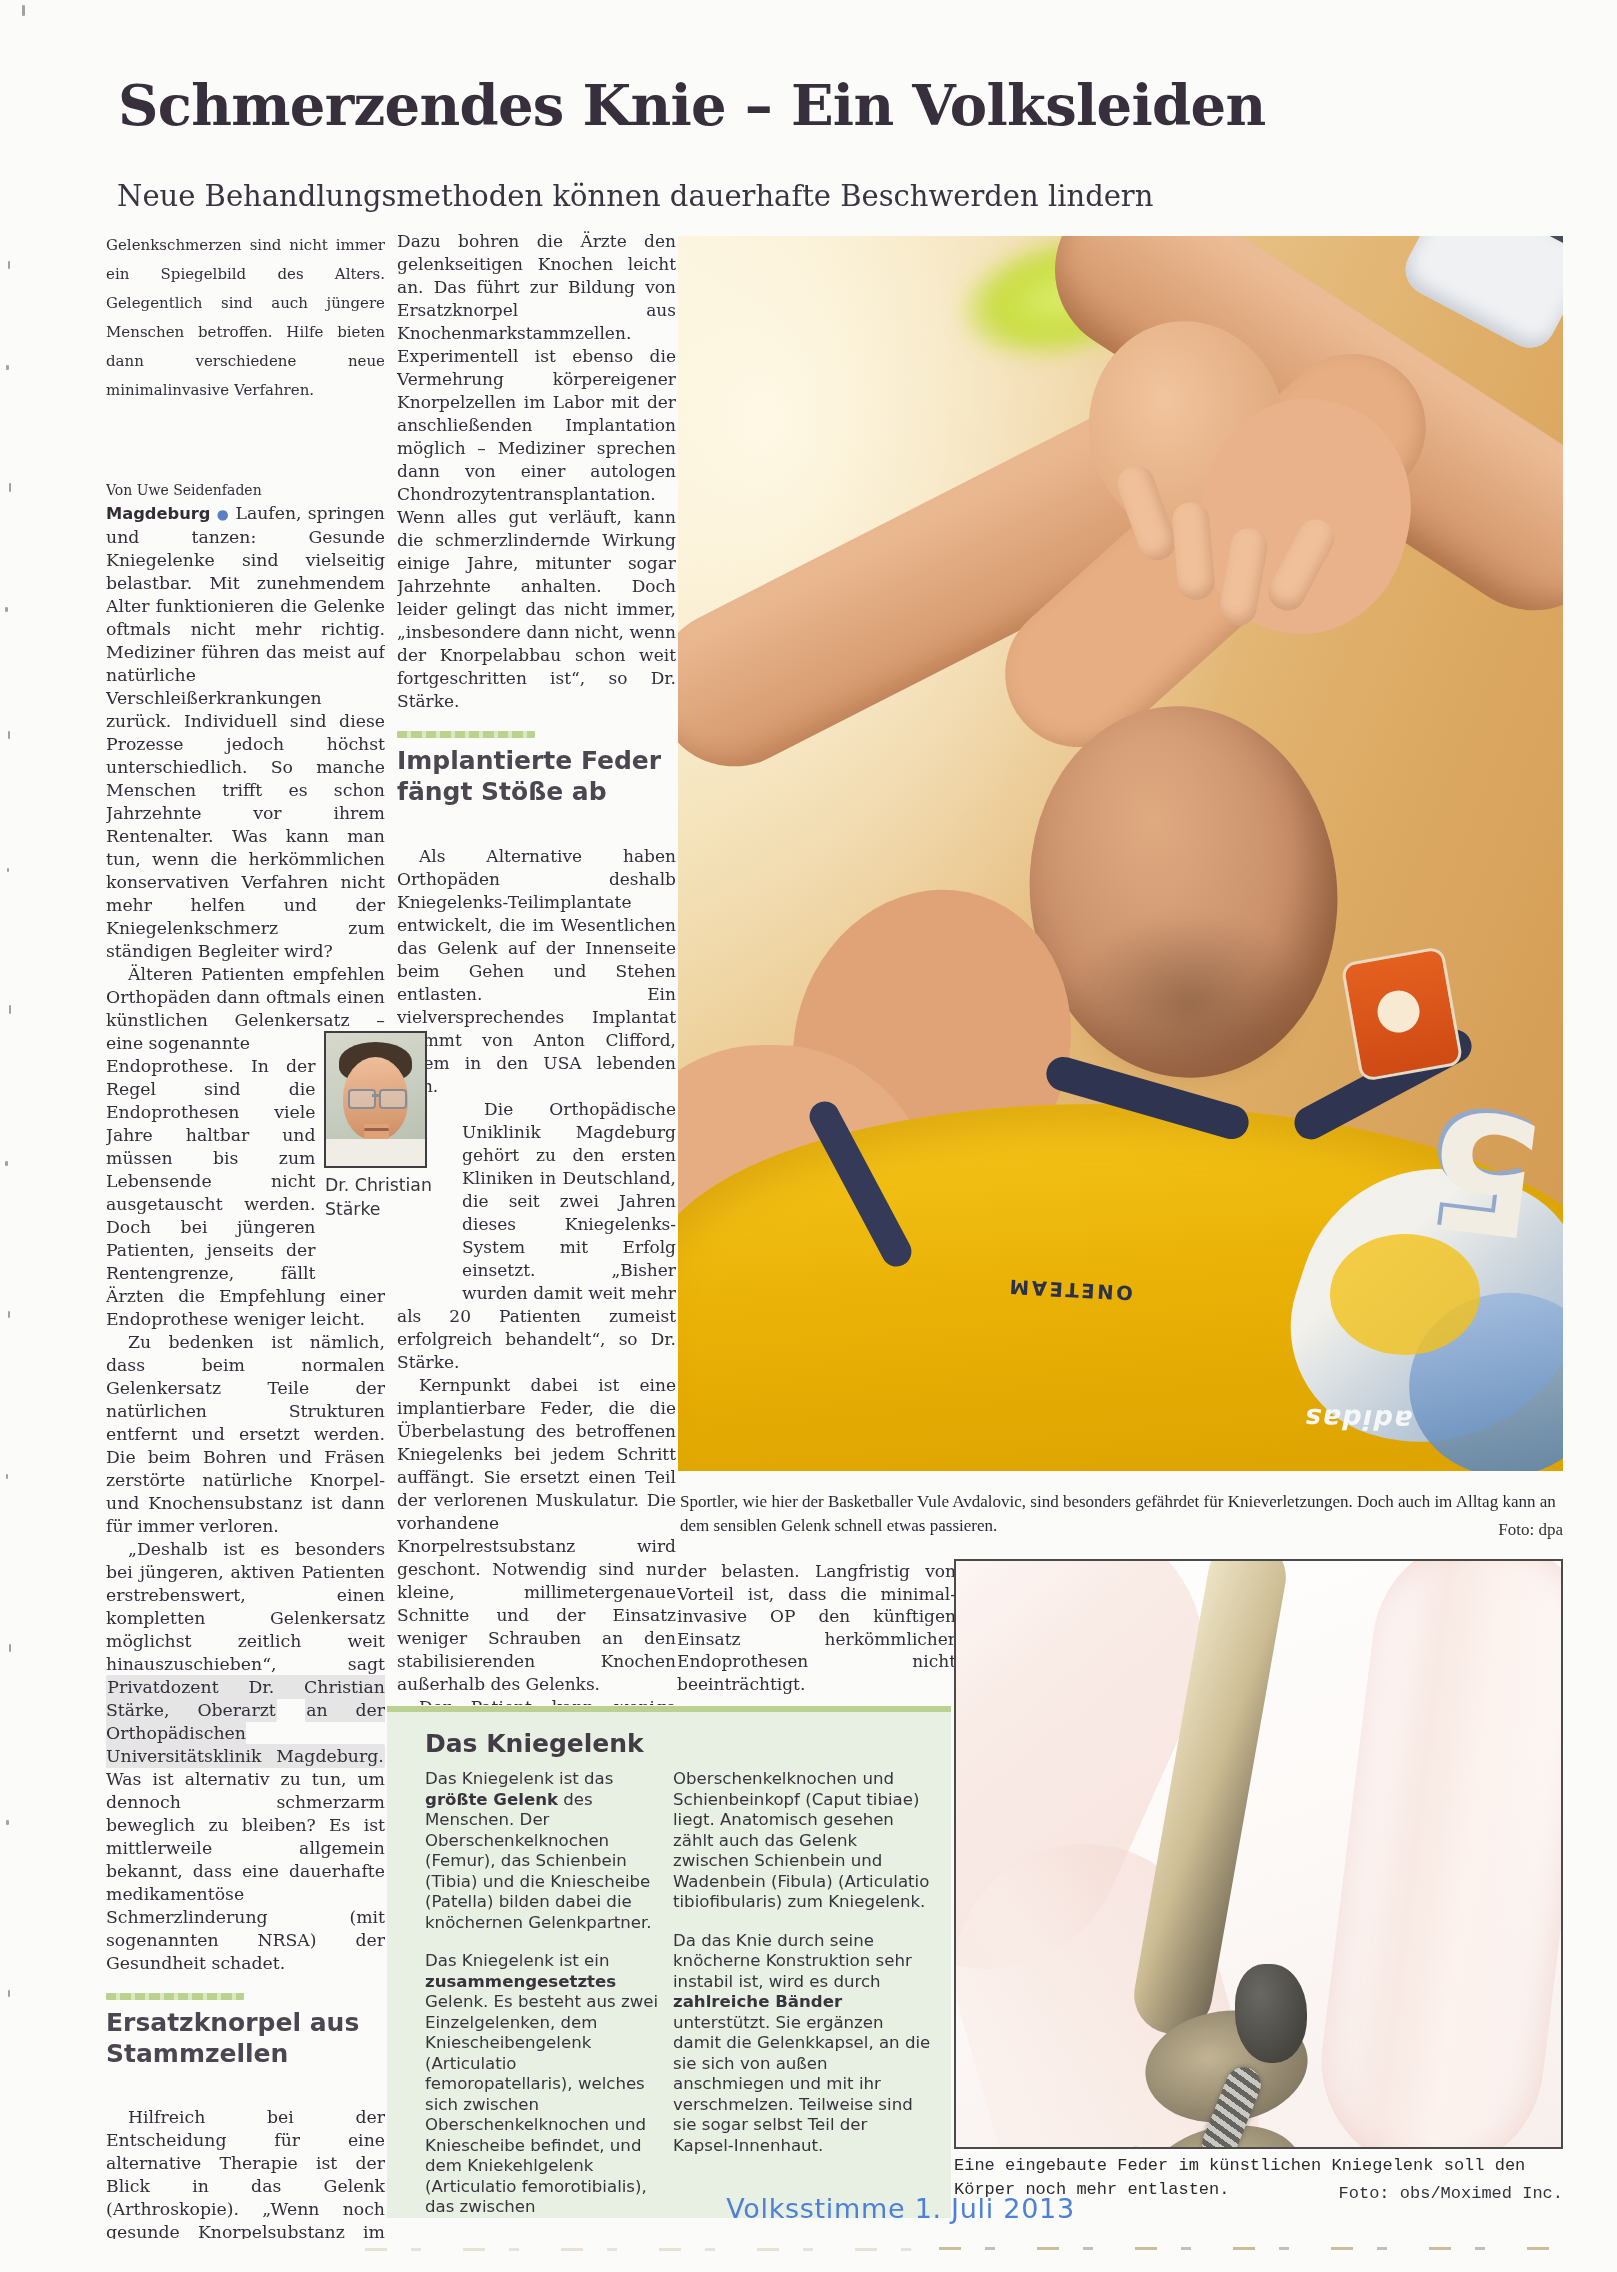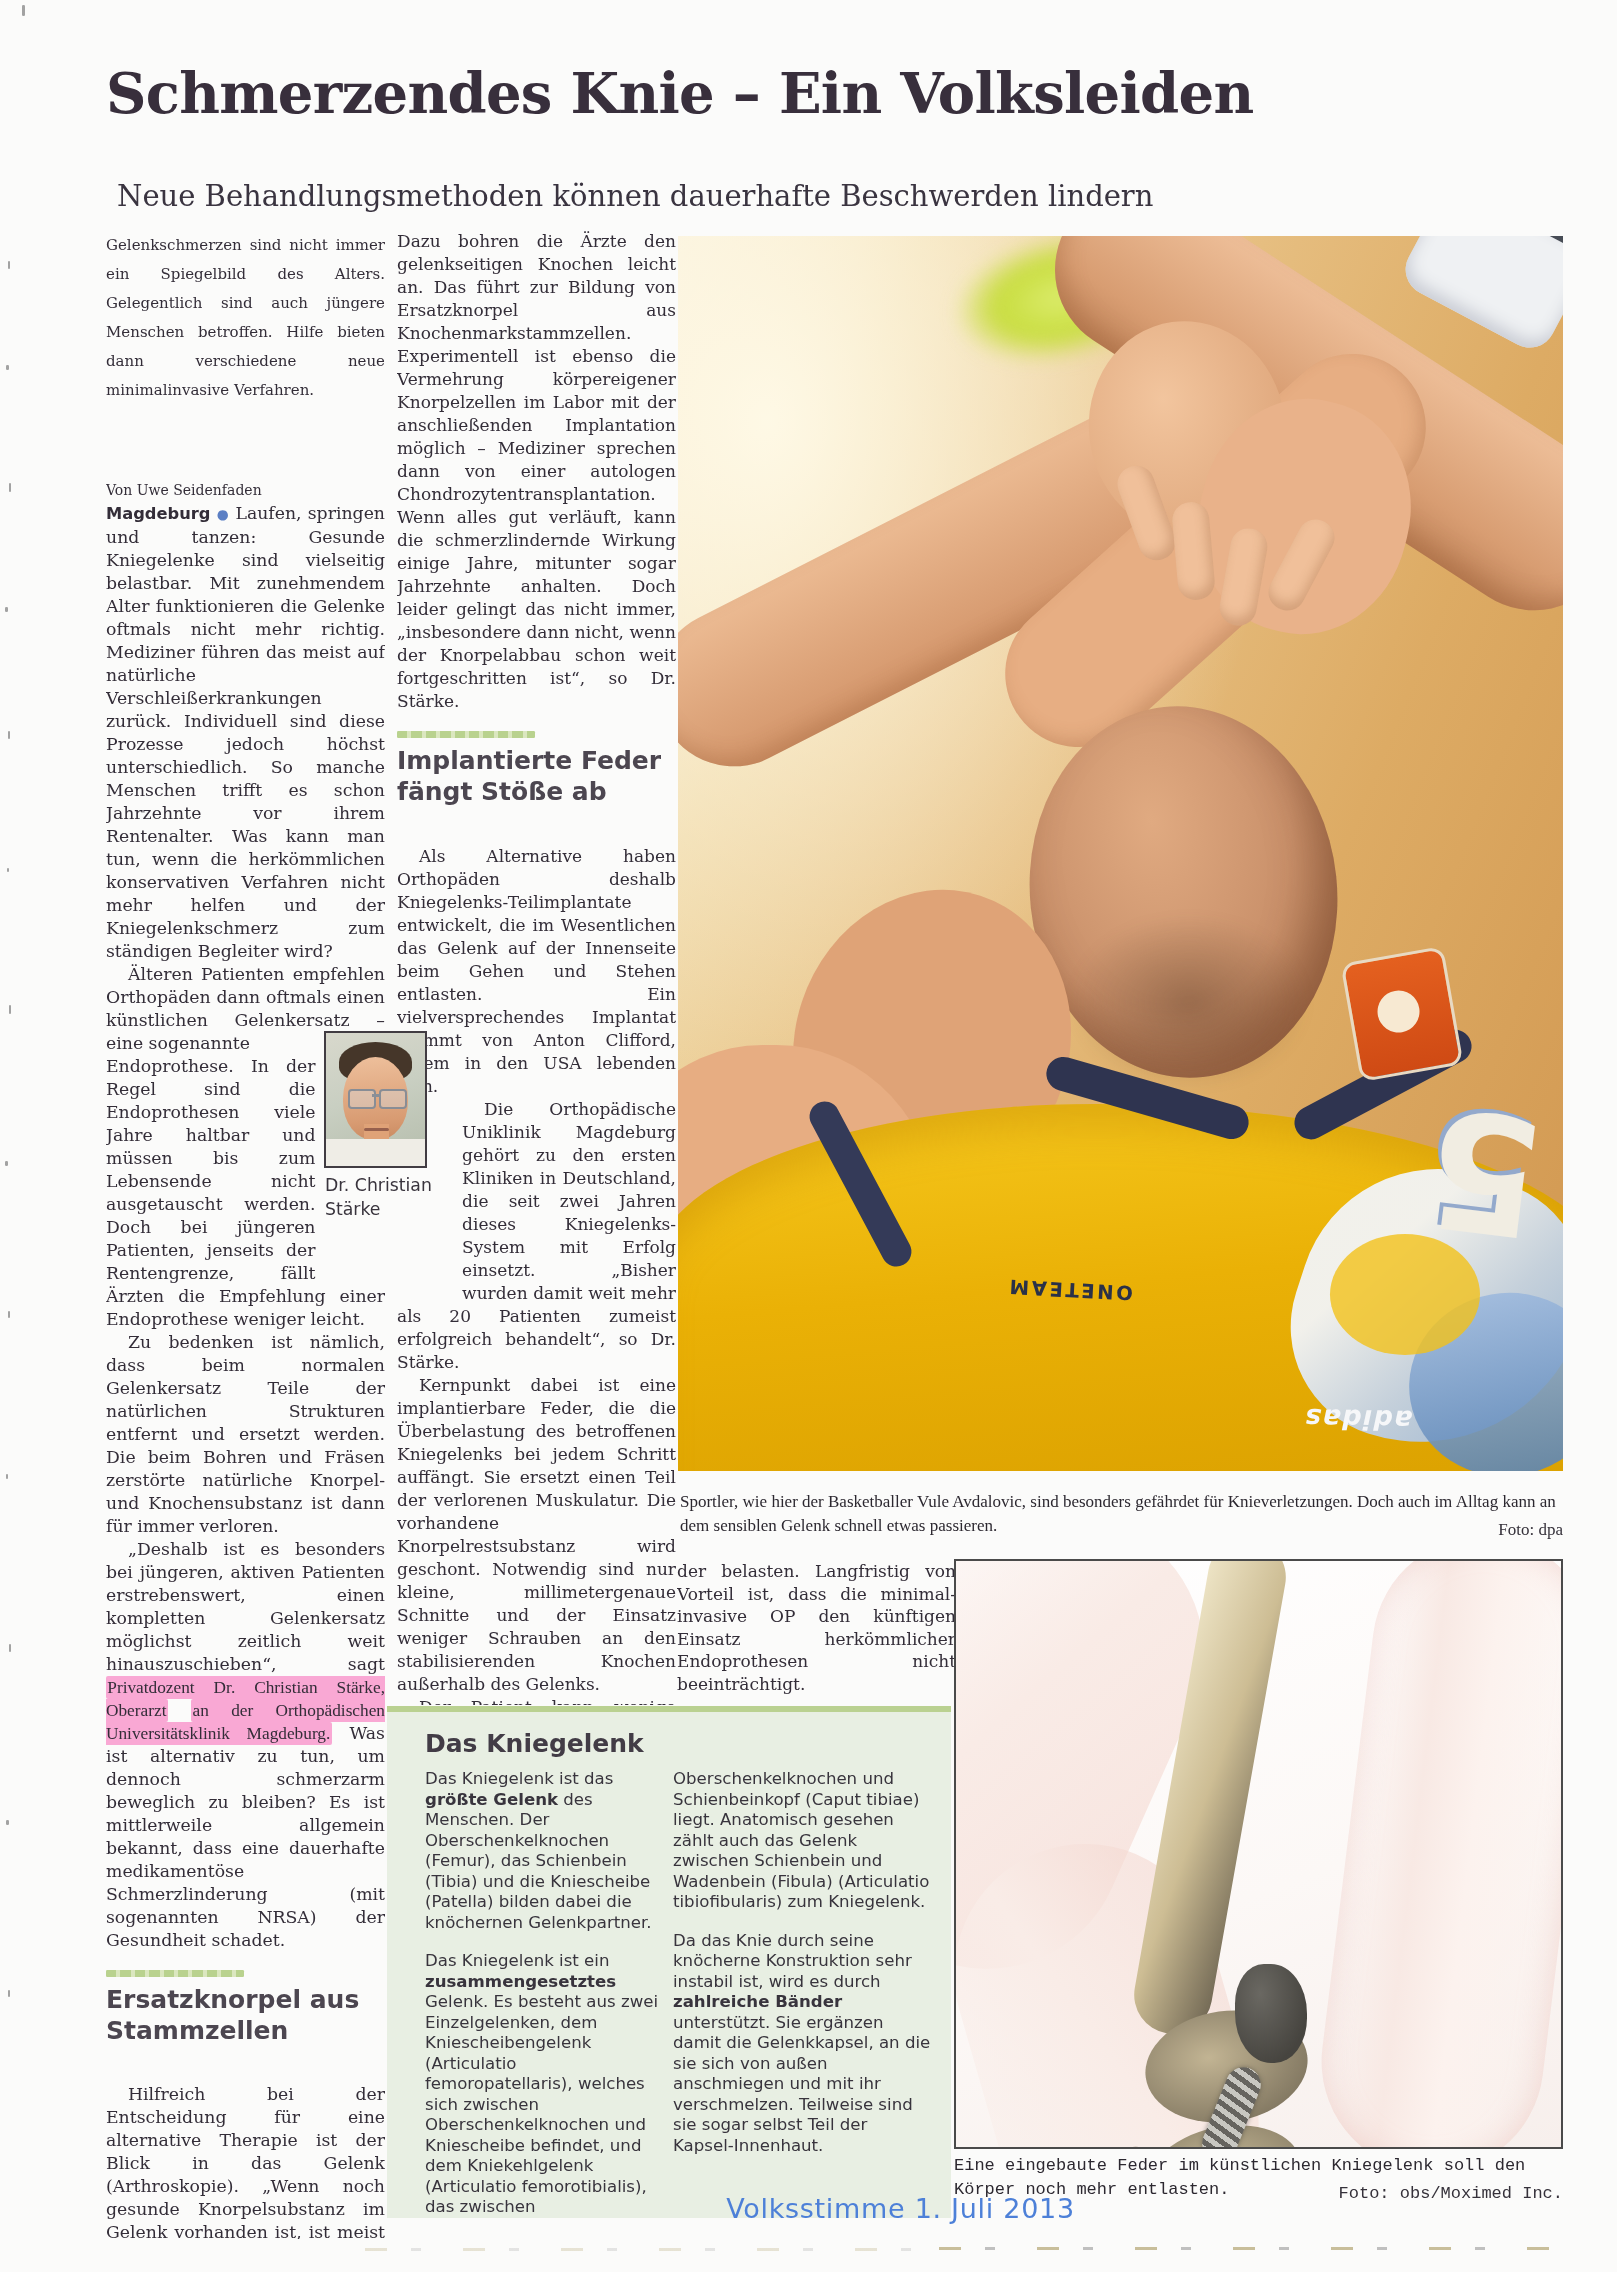--- a/index.html
+++ b/index.html
@@ -1,38 +1,38 @@
 <!DOCTYPE html>
 <html lang="de" style="font-size:10.4px"><head>
 <meta charset="utf-8">
 <style>
   html,body{margin:0;padding:0;background:#d9d9d9;}
   .page{position:relative;width:1618px;height:2273px;background:#fbfbfa;overflow:hidden;
         font-family:"DejaVu Serif",serif;color:#332d38;}
 
   
-  .headline{position:absolute;left:106px;top:60px;width:1370px;margin:0;
+  .headline{position:absolute;left:106px;top:60px;width:1370px;margin:12px;
             font-size:56px;font-weight:700;letter-spacing:-0.7px;color:#382f3c;}
   .subhead{position:absolute;left:109px;top:171px;width:1370px;margin:8px;
            font-size:29px;font-weight:400;color:#3a3440;}
 
   
   .col{position:absolute;top:230px;width:279px;text-align:justify;hyphens:auto;
        font-size:17.3px;line-height:23px;color:#332d38;overflow:hidden;}
   #col1{left:106px;height:2009px;}
   #col2{left:397px;height:1475px;font-size:17px;line-height:23px;}
   #col3{left:677px;top:1560px;height:145px;font-size:17px;line-height:22.5px;}
 
   .lead{font-size:15px;line-height:29px;margin:1px 0 0;}
   .byline{margin:74px 0 0;font-size:14px;}
   p.body{margin:0;}
   p.ind{text-indent:22px;}
   .dateline{font-family:"DejaVu Sans",sans-serif;font-weight:700;font-size:16.3px;}
   .bullet{color:#5b7fc4;font-size:13.7px;}
-  .hl{background:#f9a8d4;padding:2px 1.3px;border-radius:2px;font-family:Liberation Serif, serif;}
+  .hl{background:#e5e5e5;padding:2px 1.3px;border-radius:2px;}
   .b{font-weight:700;}
 
   .cut-r{float:right;width:67px;height:223px;margin:2.6px -6.5px 3.9px 9px;}
   .cut-l{float:left;width:60px;height:196px;margin:2.6px 9px 3.9px -3.9px;}
 
   .greenline{height:6.5px;width:138px;margin:18px 0 7.8px;border-radius:1.3px;
              background:repeating-linear-gradient(90deg,#b9d28e 0 10.4px,#dbe7bf 10.4px 14.4px);}
   h3.sec{font-family:"DejaVu Sans",sans-serif;font-weight:700;font-size:25px;line-height:31px;
          color:#4c4650;margin:0 0 37px;text-align:left;text-indent:0;}
   #col2 h3.sec{margin-bottom:38px;}

